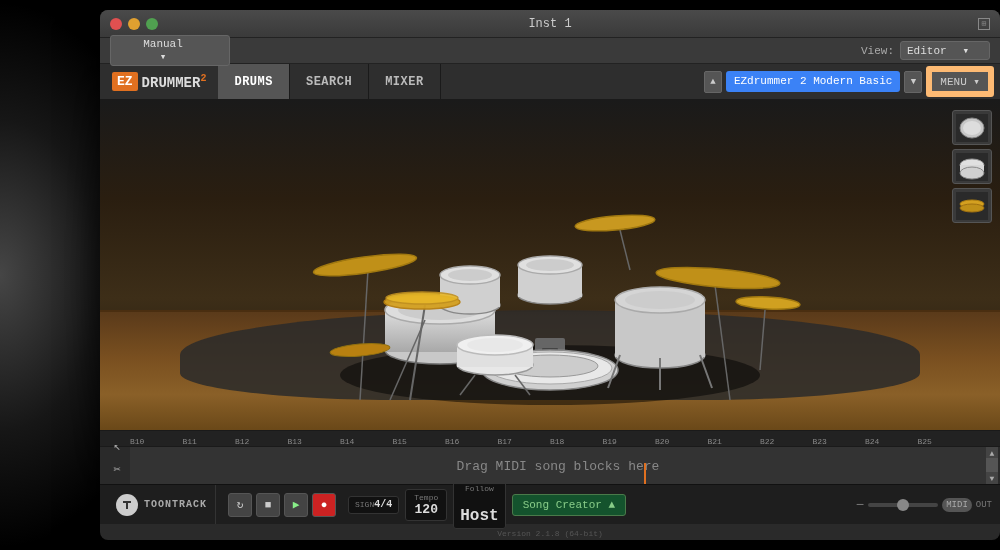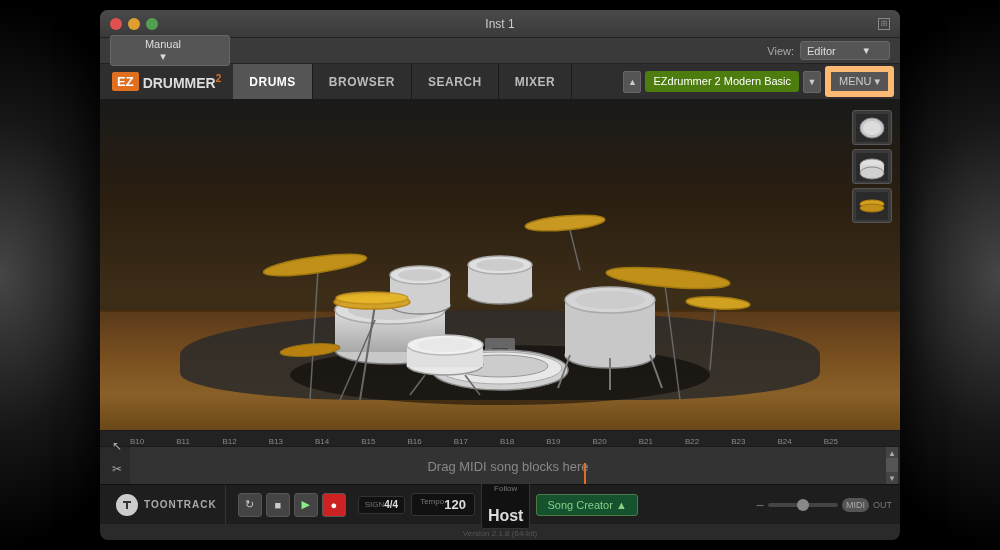--- a/index.html
+++ b/index.html
@@ -22,27 +22,28 @@
       pointer-events: none;
     }
     .smoke-left { left: 0; background: radial-gradient(ellipse at left center, rgba(200,200,200,0.35) 0%, rgba(150,150,150,0.15) 40%, transparent 70%); }
     .smoke-right { right: 0; background: radial-gradient(ellipse at right center, rgba(200,200,200,0.35) 0%, rgba(150,150,150,0.15) 40%, transparent 70%); }
 
     
     .app-window {
       position: absolute;
       left: 100px;
       top: 10px;
-      width: 800px;
+      width: 900px;
       height: 530px;
       background: #2a2a2a;
       border-radius: 8px;
       overflow: hidden;
       z-index: 3;
       box-shadow: 0 10px 40px rgba(0,0,0,0.8);
+      font-family: Liberation Mono, monospace;
     }
 
     
     .title-bar {
       height: 28px;
       background: linear-gradient(180deg, #4a4a4a 0%, #3a3a3a 100%);
       display: flex;
       align-items: center;
       justify-content: center;
       position: relative;
@@ -181,21 +182,21 @@
     }
 
     .preset-area {
       margin-left: auto;
       display: flex;
       align-items: center;
       padding: 0 6px;
       gap: 4px;
     }
     .preset-pill {
-      background: #4d7c0f;
+      background: #3b82f6;
       color: white;
       font-size: 11px;
       padding: 3px 8px;
       border-radius: 3px;
       line-height: 1.3;
     }
     .preset-arrow-btn {
       background: #555;
       border: 1px solid #666;
       color: #ccc;
@@ -473,22 +474,22 @@
       font-weight: bold;
       line-height: 1;
     }
 
     .tempo-display {
       background: #111;
       border: 1px solid #333;
       border-radius: 3px;
       padding: 3px 8px;
       display: flex;
-      flex-direction: row;
-      align-items: flex-start;
+      flex-direction: column;
+      align-items: center;
     }
     .tempo-label { color: #777; font-size: 8px; }
     .tempo-value { color: #ddd; font-size: 13px; font-weight: bold; }
 
     .follow-display {
       background: #111;
       border: 1px solid #333;
       border-radius: 3px;
       padding: 3px 6px;
       display: flex;
@@ -595,21 +596,20 @@
     </div>
   </div>
 
   <div class="nav-bar">
     <div class="ez-logo">
       <span class="ez-badge"><span>EZ</span></span>
       <span class="drummer-text"><span>DRUMMER</span><span class="superscript-2">2</span></span>
     </div>
     <div class="nav-tabs">
       <div class="nav-tab active">DRUMS</div>
-      <div class="nav-tab">BROWSER</div>
       <div class="nav-tab">SEARCH</div>
       <div class="nav-tab">MIXER</div>
     </div>
     <div class="preset-area">
       <div class="preset-arrow-btn">▲</div>
       <div class="preset-pill">EZdrummer 2 Modern Basic</div>
       <div class="preset-arrow-btn">▼</div>
       <div class="menu-btn">MENU ▾</div>
     </div>
   </div>

